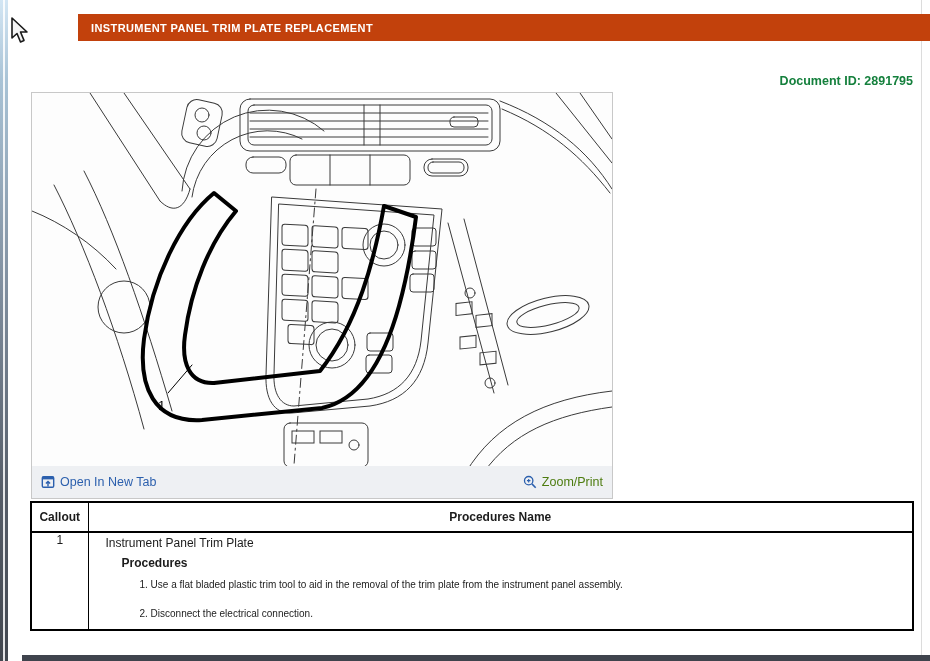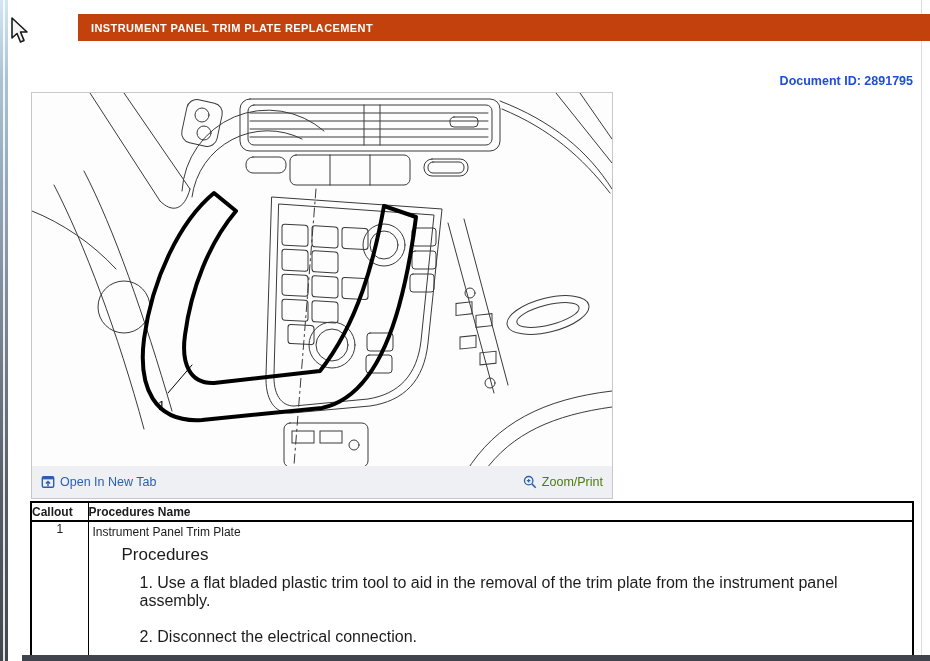--- a/index.html
+++ b/index.html
@@ -25,21 +25,21 @@
   }
   .section-header {
     position: absolute; left: 30px; top: 14px; width: 883px; height: 27px;
     display: flex; align-items: center; padding-left: 13px;
   }
   .section-header span {
     color: #ffffff; font-size: 11px; font-weight: bold; letter-spacing: 0.4px;
   }
   .doc-id {
     position: absolute; top: 74px; right: 17px;
-    font-size: 12.5px; font-weight: bold; color: #1d4ed8;
+    font-size: 12.5px; font-weight: bold; color: #15803d;
   }
   .figure-box {
     position: absolute; left: 31px; top: 92px; width: 582px; height: 407px;
     border: 1px solid #c8c8c8; background: #ffffff;
     display: flex; flex-direction: column;
   }
   .figure-canvas { flex: 1 1 auto; overflow: hidden; background: #fdfdfd; }
   .figure-links {
     height: 27px; flex: 0 0 27px; background: #eef0f3;
     display: flex; align-items: center; justify-content: space-between;
@@ -50,29 +50,29 @@
     font-size: 12.5px; text-decoration: none; cursor: pointer;
   }
   .cursor-svg { position: absolute; left: 9px; top: 16px; }
   table.component-table {
     position: absolute; left: 30px; top: 501px; width: 884px;
     border-collapse: collapse; border: 2px solid #000;
     font-size: 12px;
   }
   table.component-table th {
     border: 1px solid #000; border-bottom: 2px solid #000;
-    font-weight: bold; height: 19px; padding: 0; text-align: left;
+    font-weight: bold; height: 30px; padding: 0; text-align: center;
   }
   table.component-table td { border: 1px solid #000; vertical-align: top; }
   .callout-col { width: 57px; }
   td.callout-cell { text-align: center; vertical-align: middle; font-size: 12px; }
   td.component-cell { padding: 3px 4px 10px 0; }
-  .component-name { font-size: 12px; padding-left: 4px; }
-  .procedures-heading { font-weight: normal; margin: 6px 0 0 33px; font-size: 17px; }
-  .step { margin: 9px 0 0 51px; font-size: 16px; }
+  .component-name { font-size: 12px; padding-left: 17px; }
+  .procedures-heading { font-weight: bold; margin: 6px 0 0 33px; font-size: 12px; }
+  .step { margin: 9px 0 0 51px; font-size: 10px; }
   .step + .step { margin-top: 18px; }
   .bottom-bar {
     position: absolute; left: 22px; right: 0; bottom: 0; height: 6px;
     background: #3f444d;
   }
 </style>
 </head>
 <body>
 
 <div class="left-window-edge">

